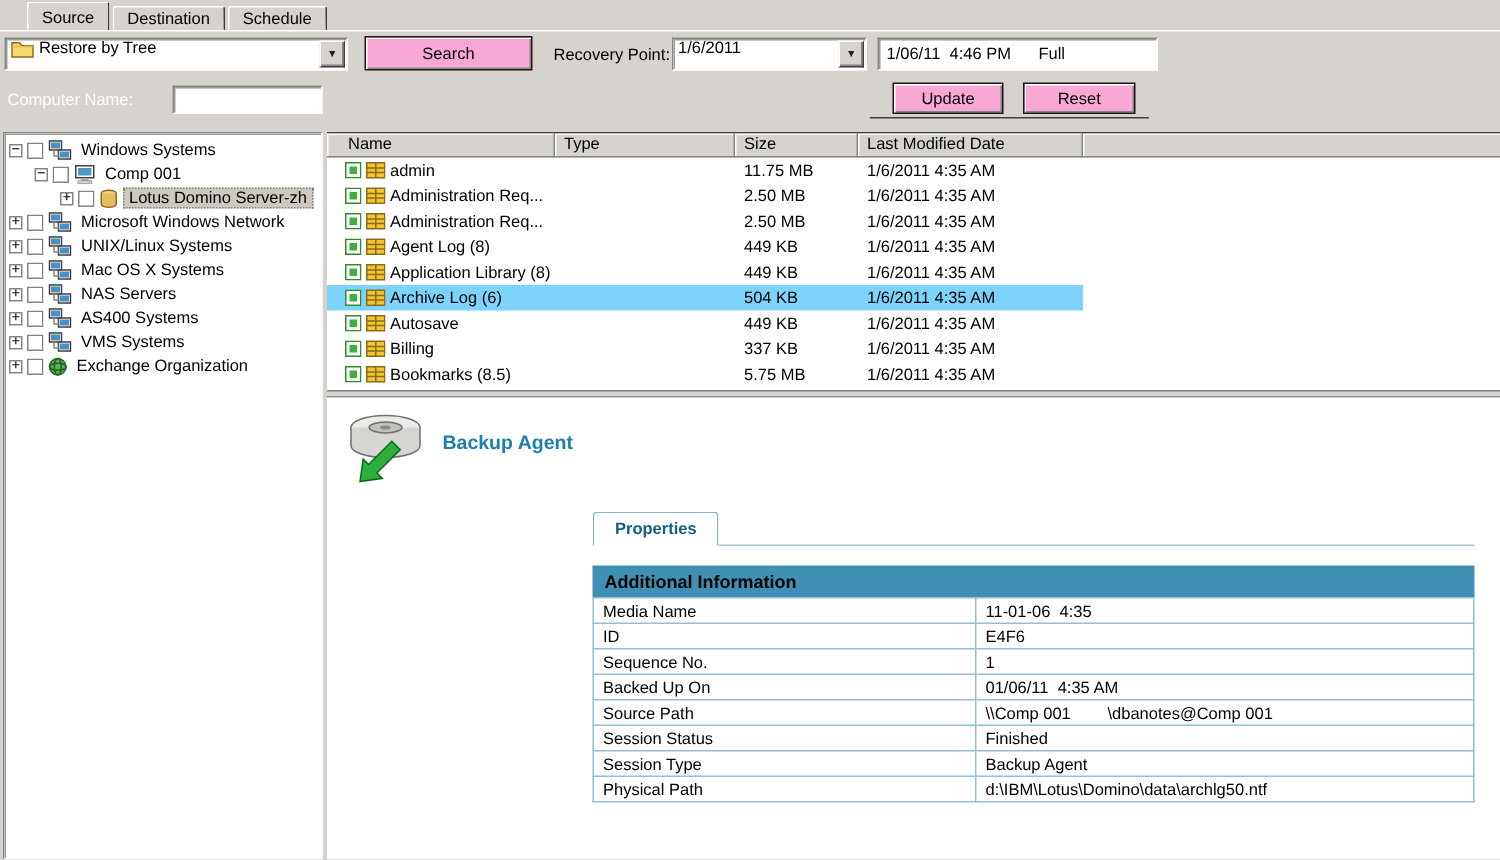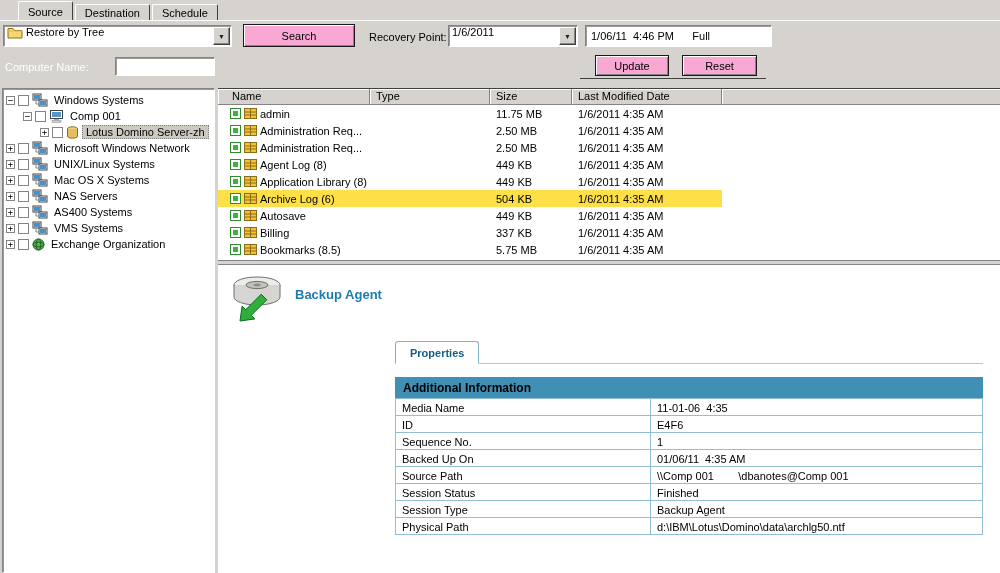--- a/index.html
+++ b/index.html
@@ -56,21 +56,21 @@
   .flhead { display:flex; height:16px; }
   .hcell { background:#d6d3ce; border-right:1px solid #848484; border-bottom:1px solid #848484;
            box-shadow:inset 1px 1px 0 #fff; padding:1px 0 0 6px; white-space:nowrap; overflow:hidden; }
   .hcell.c0 { padding-left:14px; }
   .c0 { width:152px; } .c1 { width:120px; } .c2 { width:82px; } .c3 { width:150px; }
   .hcell.fill, .fcell.fill { flex:1; border-right:none; }
   .frow { display:flex; height:17px; }
   .fcell { display:flex; align-items:center; overflow:hidden; white-space:nowrap; }
   .fcell.c0 { padding-left:12px; gap:3px; }
   .fcell.c1, .fcell.c2, .fcell.c3 { padding-left:6px; }
-  .frow.selected .fcell:not(.fill) { background:#fde047; }
+  .frow.selected .fcell:not(.fill) { background:#7dd3fc; }
 
   
   .splitter { position:absolute; left:0; right:0; top:172px; height:5px; background:#d6d3ce;
               border-top:1px solid #848484; border-bottom:1px solid #848484; }
   .details { position:absolute; left:0; right:0; top:177px; bottom:0; background:#fff; overflow:hidden; }
   .agent-head { position:absolute; left:12px; top:8px; display:flex; align-items:flex-start; }
   .agent-title { color:var(--accent-title,#1b7db0); font-weight:bold; font-size:13px; margin:14px 0 0 9px; }
   .prop-area { position:absolute; left:177px; top:75px; width:588px; }
   .prop-tab { display:inline-block; height:23px; padding:5px 14px 0; background:#fff; border:1px solid #86b3ca; border-bottom:1px solid #fff;
               border-radius:3px 3px 0 0; font-weight:bold; color:var(--accent-dark,#135e86); position:relative; top:1px; z-index:2; margin-left:0; }

